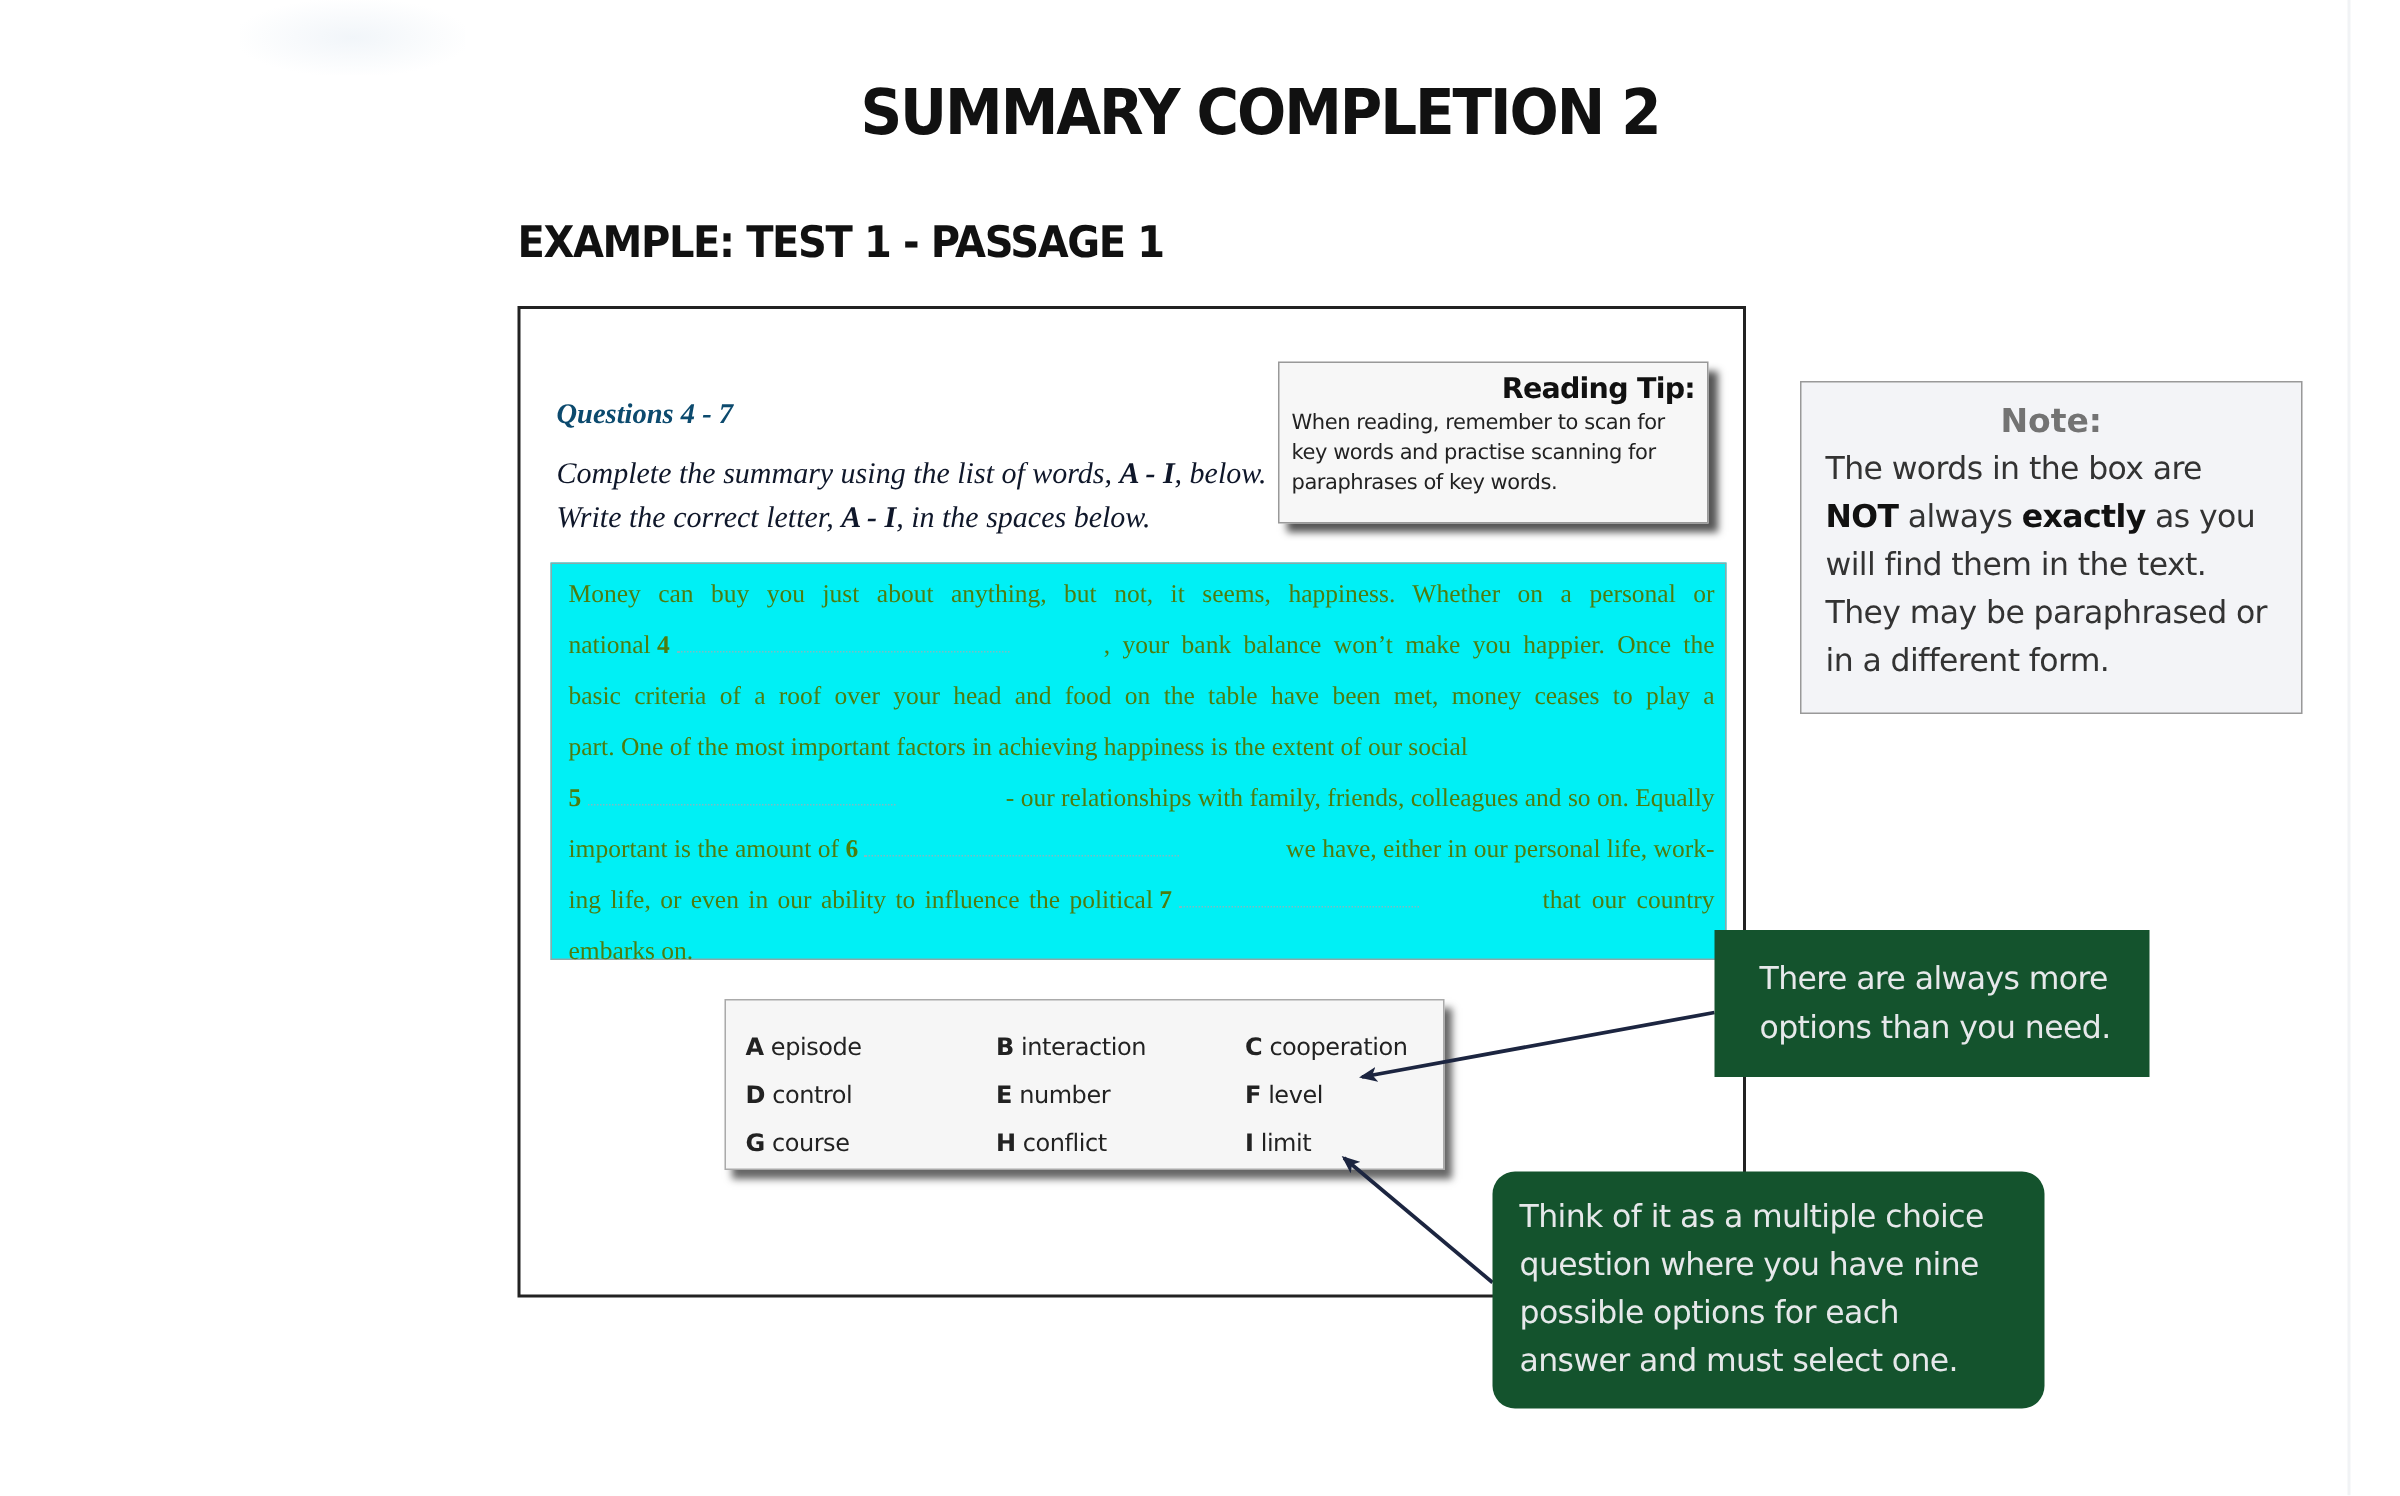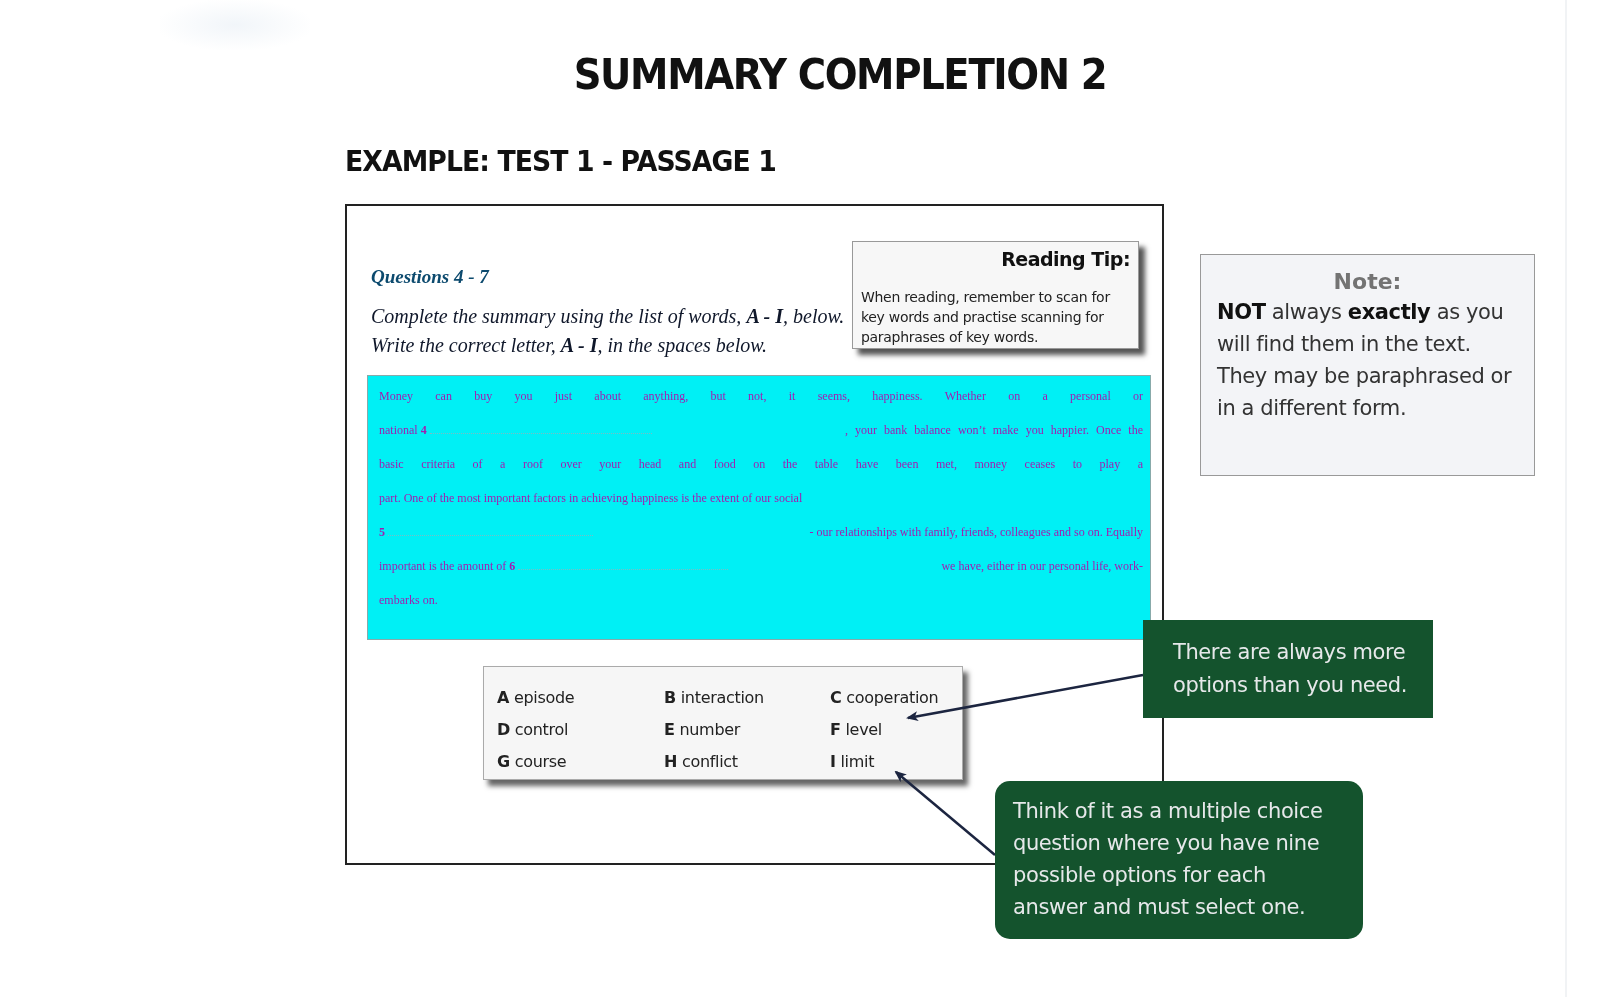--- a/index.html
+++ b/index.html
@@ -49,30 +49,30 @@
     background:#f7f7f7; border:1px solid #999; box-sizing:border-box;
     box-shadow:6px 6px 5px #555;
     padding:6px 8px;
   }
   .tip-title {
     text-align:right; font-weight:bold; font-size:19px; color:#111;
     font-family:"DejaVu Sans", sans-serif; letter-spacing:-0.5px;
   }
   .tip-body {
     font-size:14px; line-height:20px; color:#222;
-    font-family:"DejaVu Sans", sans-serif; letter-spacing:-0.3px; margin-top:17px;
+    font-family:"DejaVu Sans", sans-serif; letter-spacing:-0.3px; margin-top:2px;
   }
   .summary-box {
     position:absolute; left:367px; top:375px; width:784px; height:265px;
     background:#00f0f5; border:1px solid #8aa; box-sizing:border-box;
     padding:3px 0 0 11px;
   }
   .summary-line {
     position:relative; height:34px; line-height:34px;
-    font-family:"Liberation Serif", serif; font-size:12px; color:#a21caf;
+    font-family:"Liberation Serif", serif; font-size:17px; color:#4d7c0f;
     white-space:nowrap; width:764px;
   }
   .justify { text-align:justify; text-align-last:justify; }
   .blank {
     display:inline-block; border-bottom:1px dotted #7bbcc4;
     height:20px; vertical-align:baseline;
   }
   .qnum { font-weight:bold; }
   .options-box {
     position:absolute; left:483px; top:666px; width:480px; height:114px;
@@ -140,38 +140,44 @@
   <div class="summary-line">part. One of the most important factors in achieving happiness is the extent of our social</div>
   <div class="summary-line">
     <span class="qnum">5</span>
     <span class="blank" style="width:205px;"></span><span style="position:absolute; right:0;">- our relationships with family, friends, colleagues and so on. Equally</span>
   </div>
   <div class="summary-line">
     <span>important is the amount of</span>
     <span class="qnum">6</span>
     <span class="blank" style="width:210px;"></span><span style="position:absolute; right:0;">we have, either in our personal life, work-</span>
   </div>
+  <div class="summary-line">
+    <span style="word-spacing:2px;">ing life, or even in our ability to influence the political</span>
+    <span class="qnum">7</span>
+    <span class="blank" style="width:160px;"></span><span style="position:absolute; right:0; word-spacing:3px;">that our country</span>
+  </div>
   <div class="summary-line">embarks on.</div>
 </div>
 
 <div class="options-box">
   <div class="option" style="left:13px; top:21px;"><b>A</b> <span>episode</span></div>
   <div class="option" style="left:180px; top:21px;"><b>B</b> <span>interaction</span></div>
   <div class="option" style="left:346px; top:21px;"><b>C</b> <span>cooperation</span></div>
   <div class="option" style="left:13px; top:53px;"><b>D</b> <span>control</span></div>
   <div class="option" style="left:180px; top:53px;"><b>E</b> <span>number</span></div>
   <div class="option" style="left:346px; top:53px;"><b>F</b> <span>level</span></div>
   <div class="option" style="left:13px; top:85px;"><b>G</b> <span>course</span></div>
   <div class="option" style="left:180px; top:85px;"><b>H</b> <span>conflict</span></div>
   <div class="option" style="left:346px; top:85px;"><b>I</b> <span>limit</span></div>
 </div>
 
 <div class="note-box">
   <div class="note-title">Note:</div>
   <div class="note-body">
+    <div>The words in the box are</div>
     <div><b>NOT</b><span> always </span><b>exactly</b><span> as you</span></div>
     <div>will find them in the text.</div>
     <div>They may be paraphrased or</div>
     <div>in a different form.</div>
   </div>
 </div>
 
 <svg class="arrows" viewBox="0 0 1600 997">
   <defs>
     <marker id="ah" markerWidth="12" markerHeight="10" refX="10" refY="5" orient="auto" markerUnits="userSpaceOnUse">

